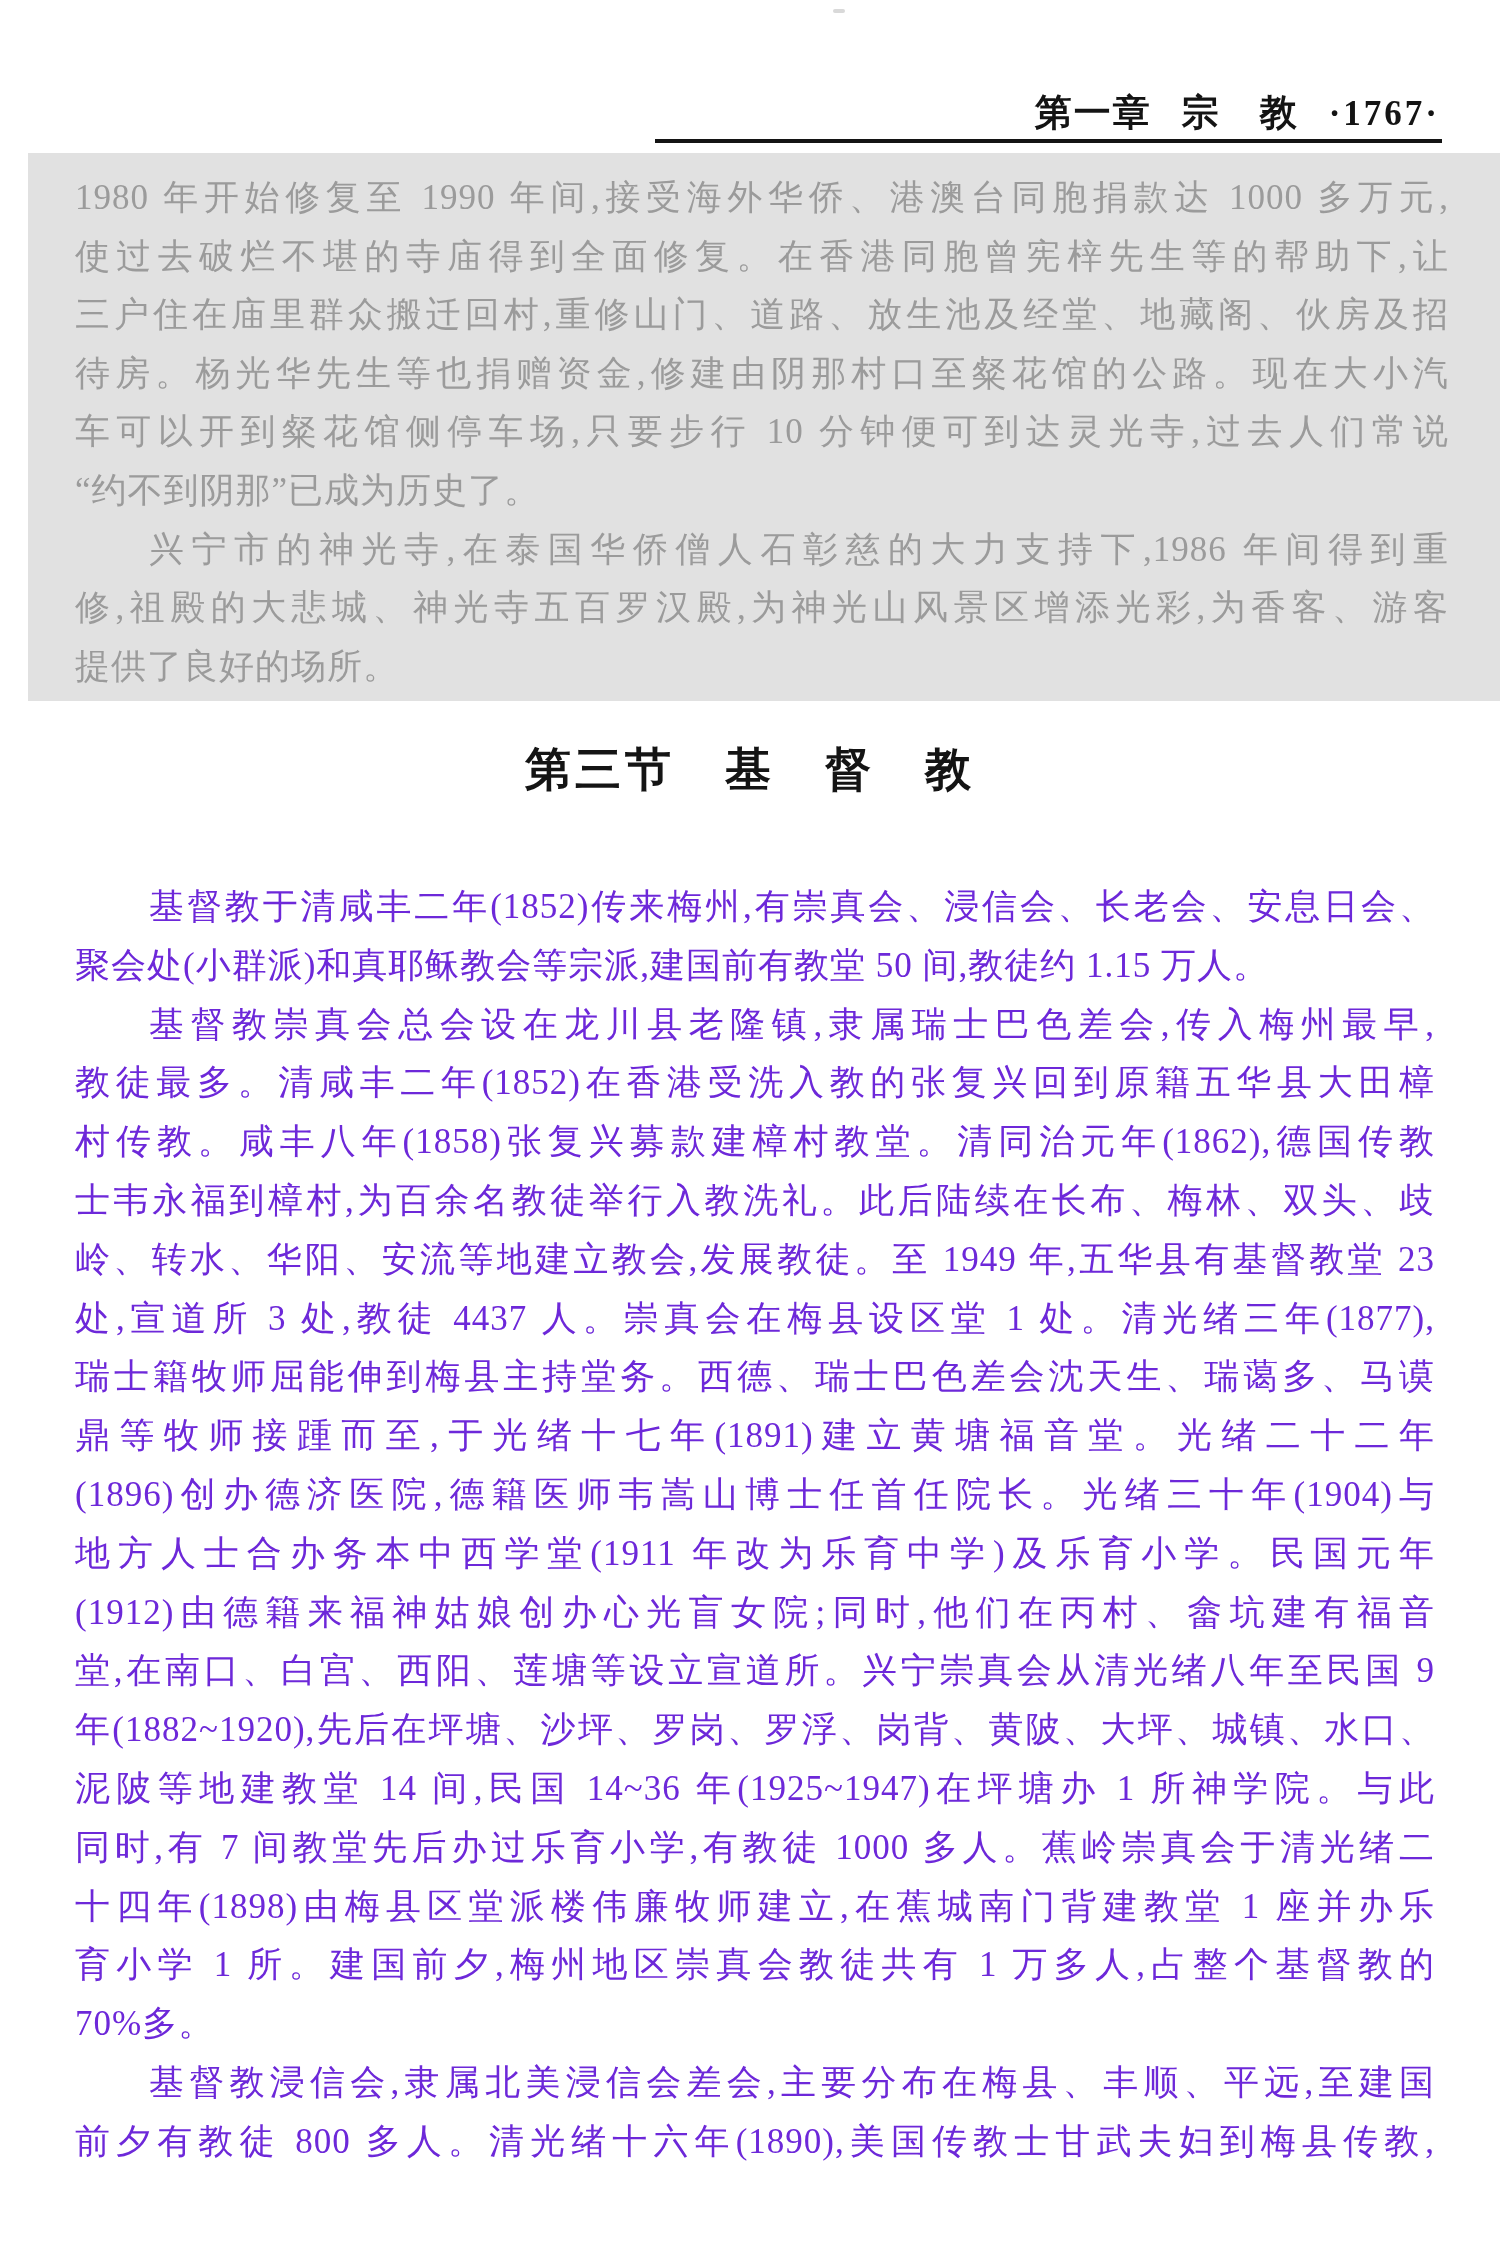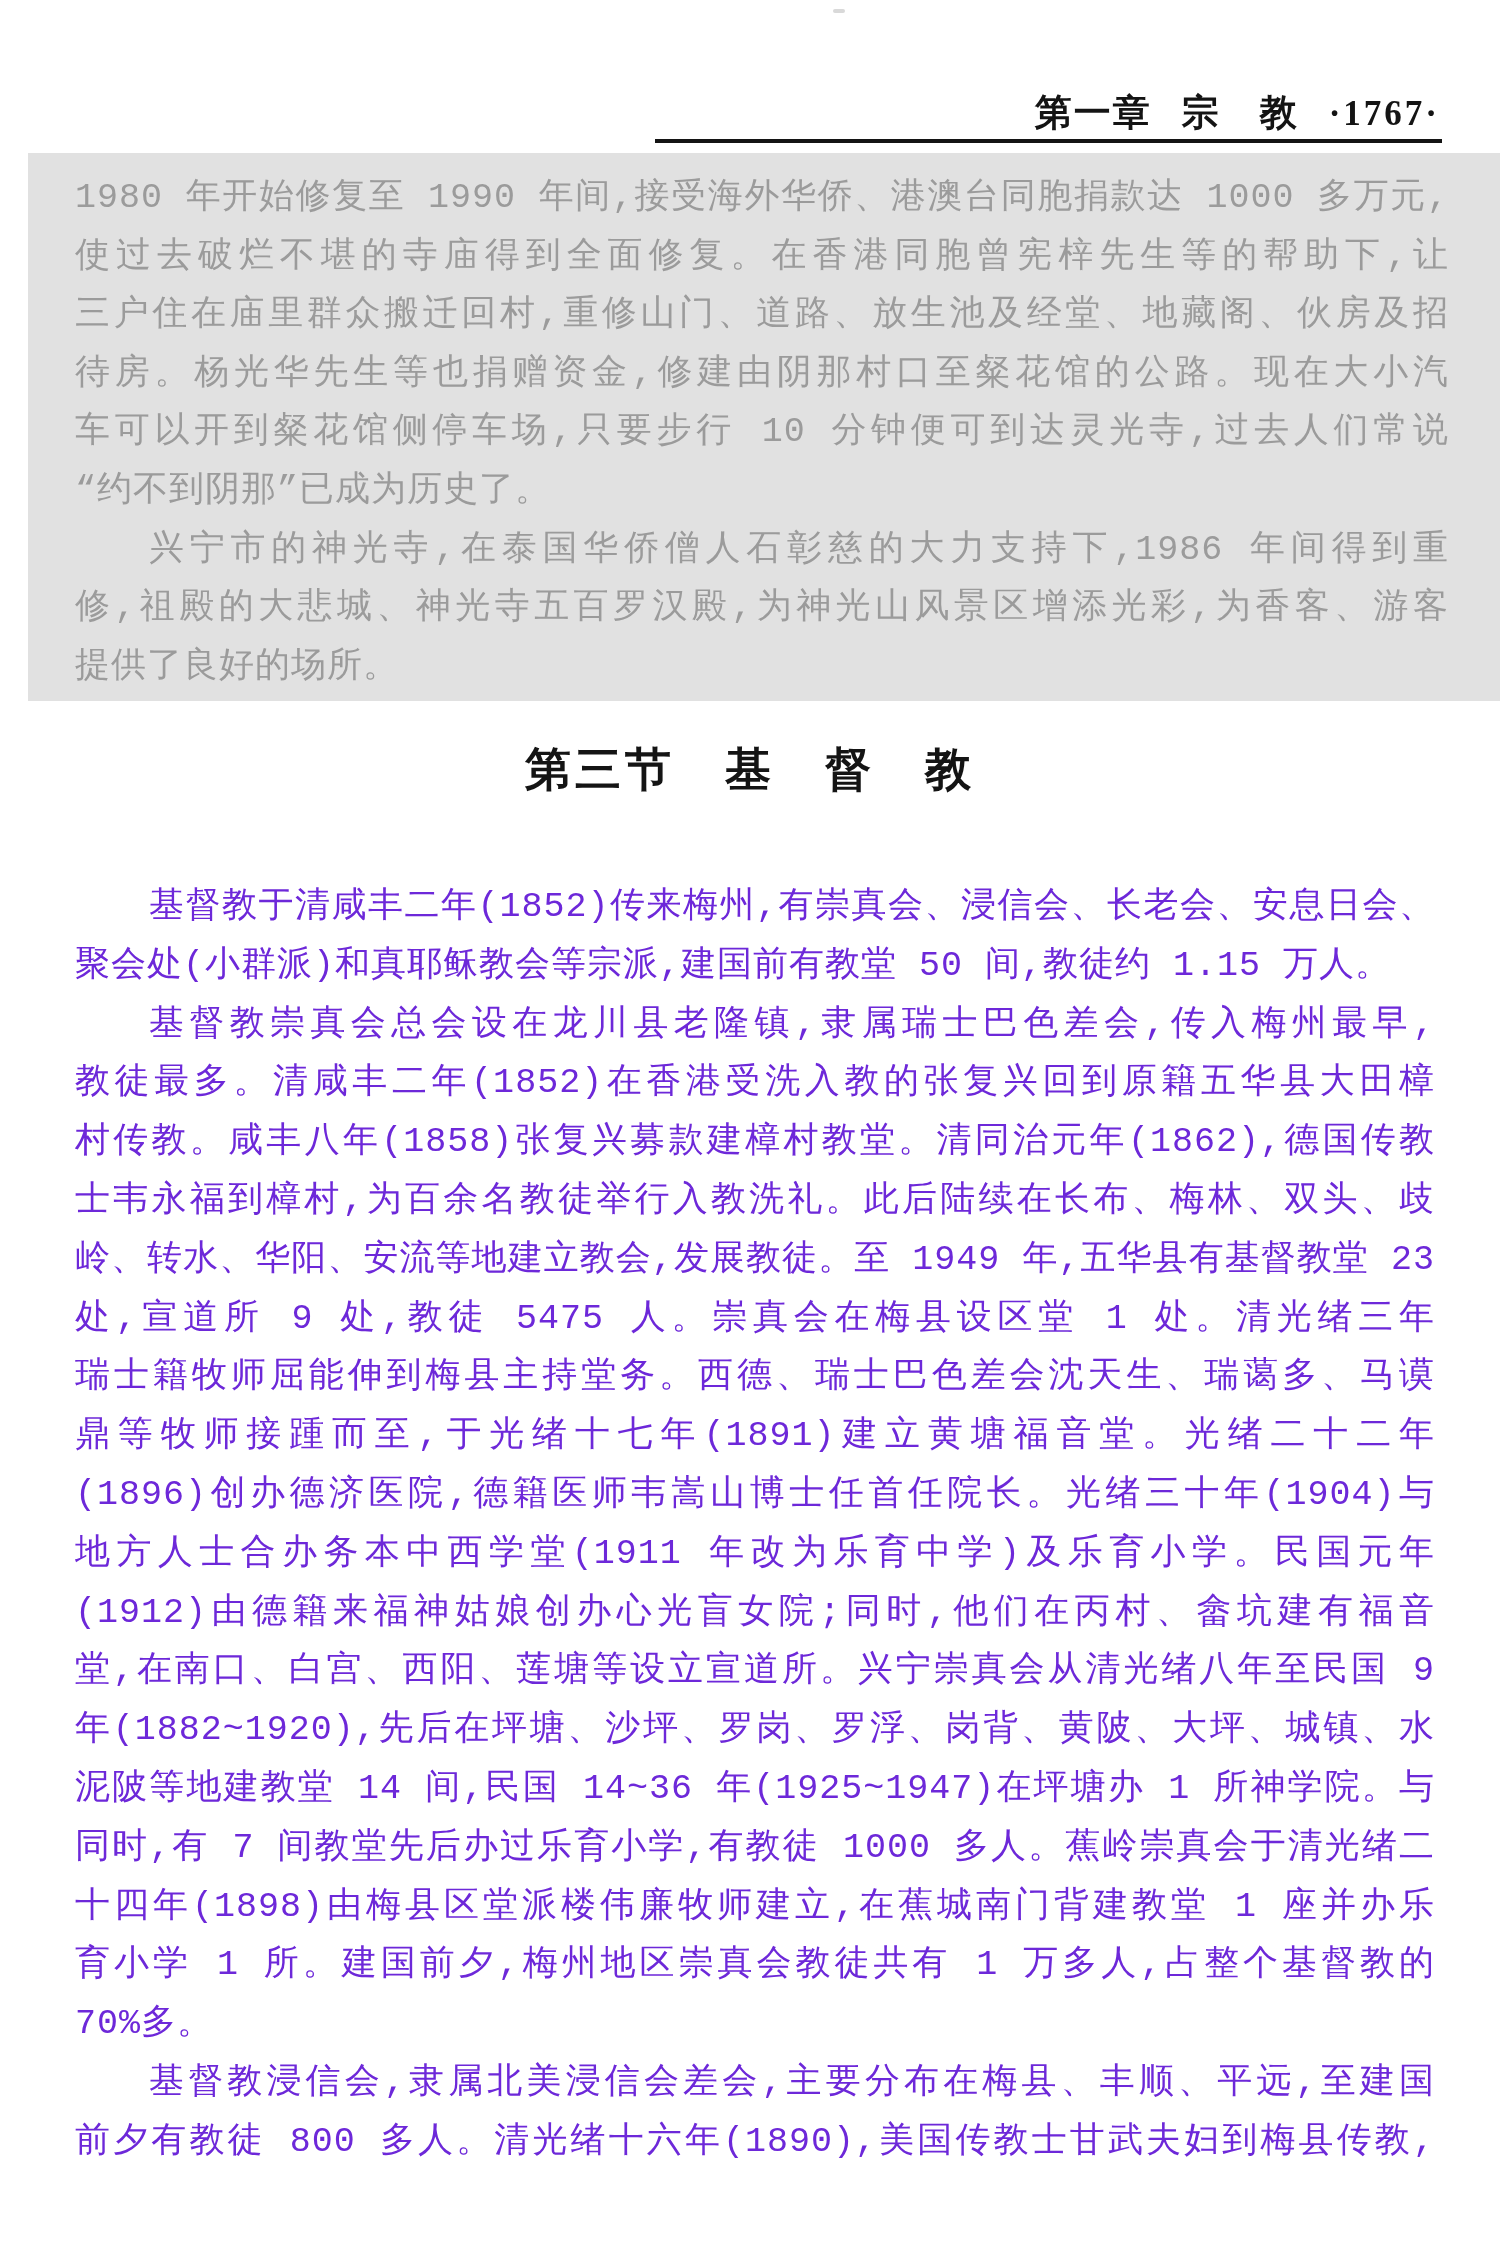--- a/index.html
+++ b/index.html
@@ -74,21 +74,20 @@
   
   .line {
     margin: 0;
     height: 58.6px;
     line-height: 58.6px;
     font-size: 35px;
     overflow: hidden;
     text-align: justify;
     text-align-last: justify;
     letter-spacing: 1px;
-    font-family: Liberation Mono, monospace;
   }
   .line.last {
     text-align-last: left;
   }
   .line.indent {
     text-indent: 74px;
   }
   
   .section-heading {
     position: absolute;
@@ -149,21 +148,21 @@
 
   <section class="body-text">
     <div>
         <p class="line indent">基督教于清咸丰二年(1852)传来梅州,有崇真会、浸信会、长老会、安息日会、</p>
         <p class="line last">聚会处(小群派)和真耶稣教会等宗派,建国前有教堂 50 间,教徒约 1.15 万人。</p>
         <p class="line indent">基督教崇真会总会设在龙川县老隆镇,隶属瑞士巴色差会,传入梅州最早,</p>
         <p class="line">教徒最多。清咸丰二年(1852)在香港受洗入教的张复兴回到原籍五华县大田樟</p>
         <p class="line">村传教。咸丰八年(1858)张复兴募款建樟村教堂。清同治元年(1862),德国传教</p>
         <p class="line">士韦永福到樟村,为百余名教徒举行入教洗礼。此后陆续在长布、梅林、双头、歧</p>
         <p class="line">岭、转水、华阳、安流等地建立教会,发展教徒。至 1949 年,五华县有基督教堂 23</p>
-        <p class="line">处,宣道所 9 处,教徒 5475 人。崇真会在梅县设区堂 1 处。清光绪三年(1877),</p>
+        <p class="line">处,宣道所 3 处,教徒 4437 人。崇真会在梅县设区堂 1 处。清光绪三年(1877),</p>
         <p class="line">瑞士籍牧师屈能伸到梅县主持堂务。西德、瑞士巴色差会沈天生、瑞蔼多、马谟</p>
         <p class="line">鼎等牧师接踵而至,于光绪十七年(1891)建立黄塘福音堂。光绪二十二年</p>
         <p class="line">(1896)创办德济医院,德籍医师韦嵩山博士任首任院长。光绪三十年(1904)与</p>
         <p class="line">地方人士合办务本中西学堂(1911 年改为乐育中学)及乐育小学。民国元年</p>
         <p class="line">(1912)由德籍来福神姑娘创办心光盲女院;同时,他们在丙村、畲坑建有福音</p>
         <p class="line">堂,在南口、白宫、西阳、莲塘等设立宣道所。兴宁崇真会从清光绪八年至民国 9</p>
         <p class="line">年(1882~1920),先后在坪塘、沙坪、罗岗、罗浮、岗背、黄陂、大坪、城镇、水口、</p>
         <p class="line">泥陂等地建教堂 14 间,民国 14~36 年(1925~1947)在坪塘办 1 所神学院。与此</p>
         <p class="line">同时,有 7 间教堂先后办过乐育小学,有教徒 1000 多人。蕉岭崇真会于清光绪二</p>
         <p class="line">十四年(1898)由梅县区堂派楼伟廉牧师建立,在蕉城南门背建教堂 1 座并办乐</p>

